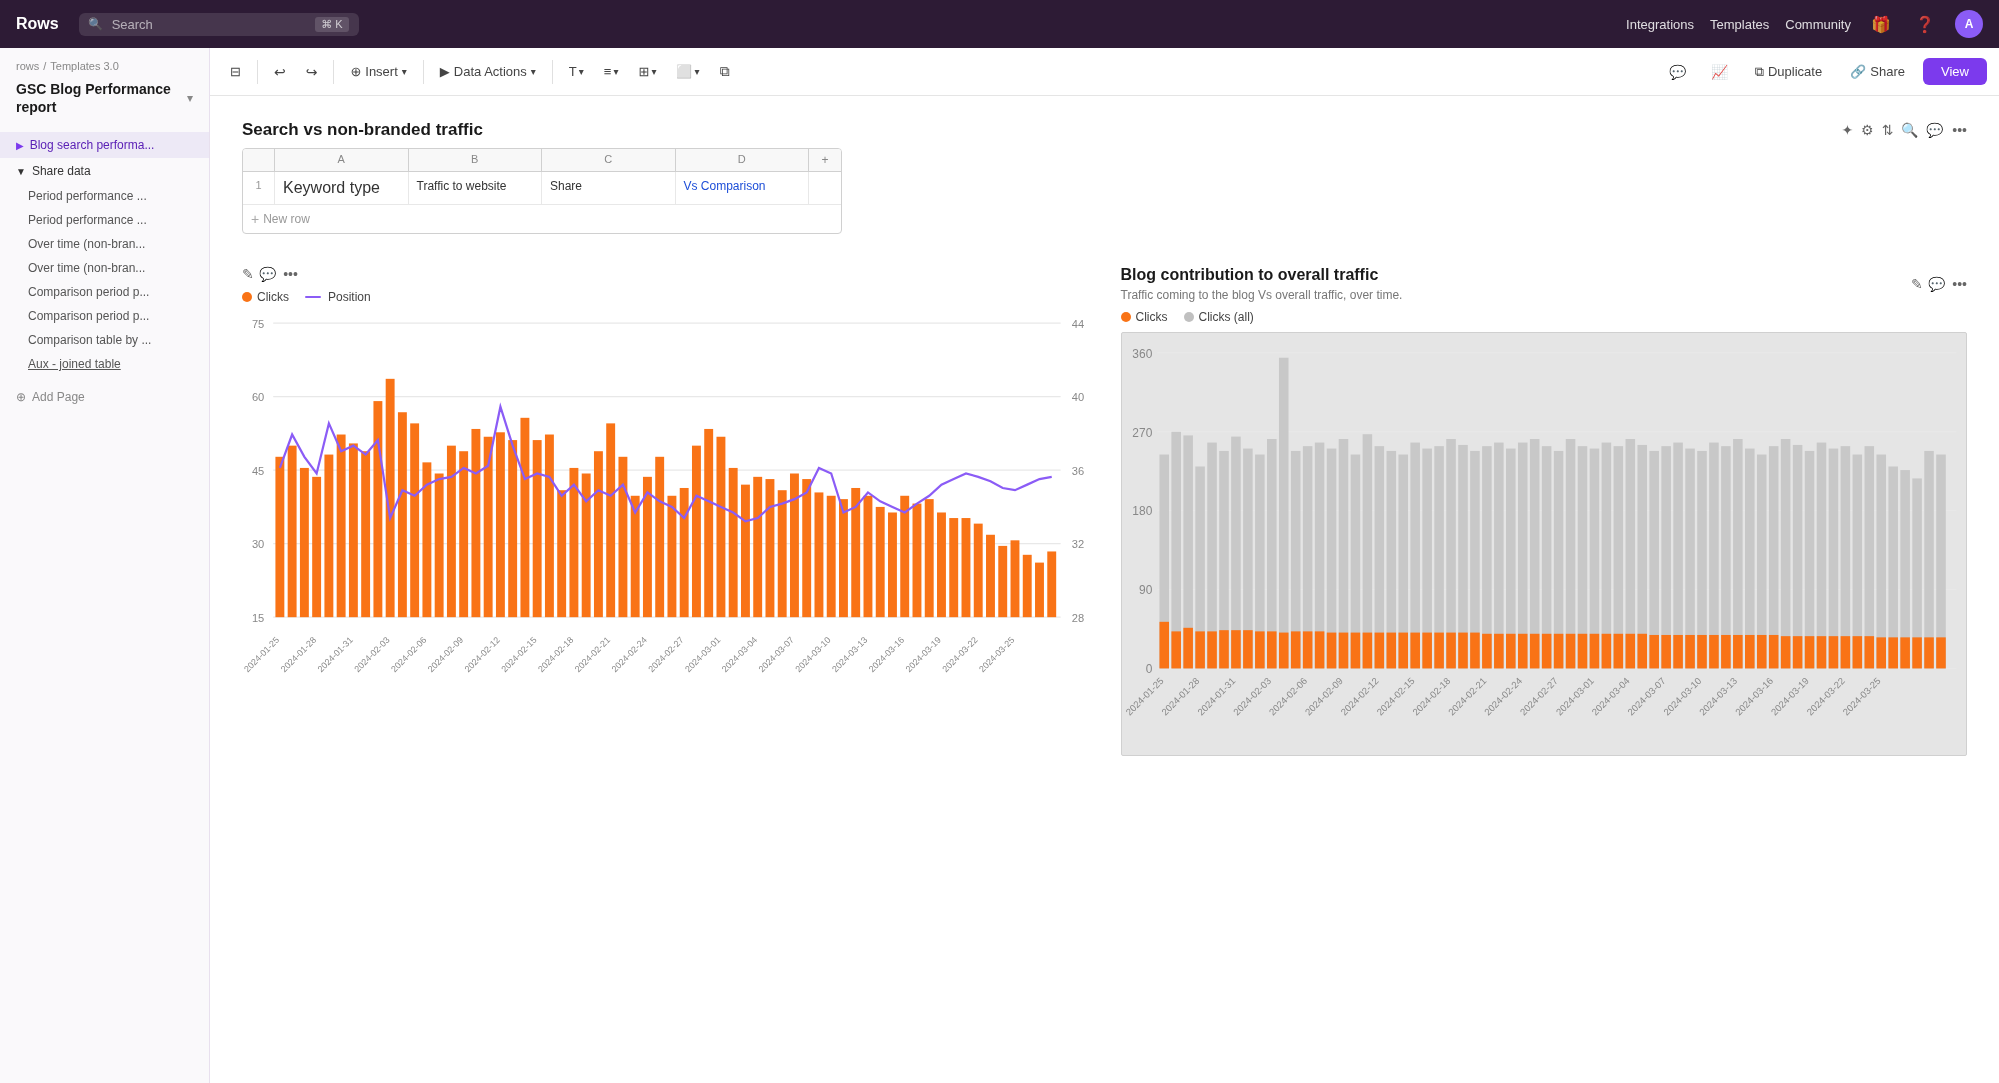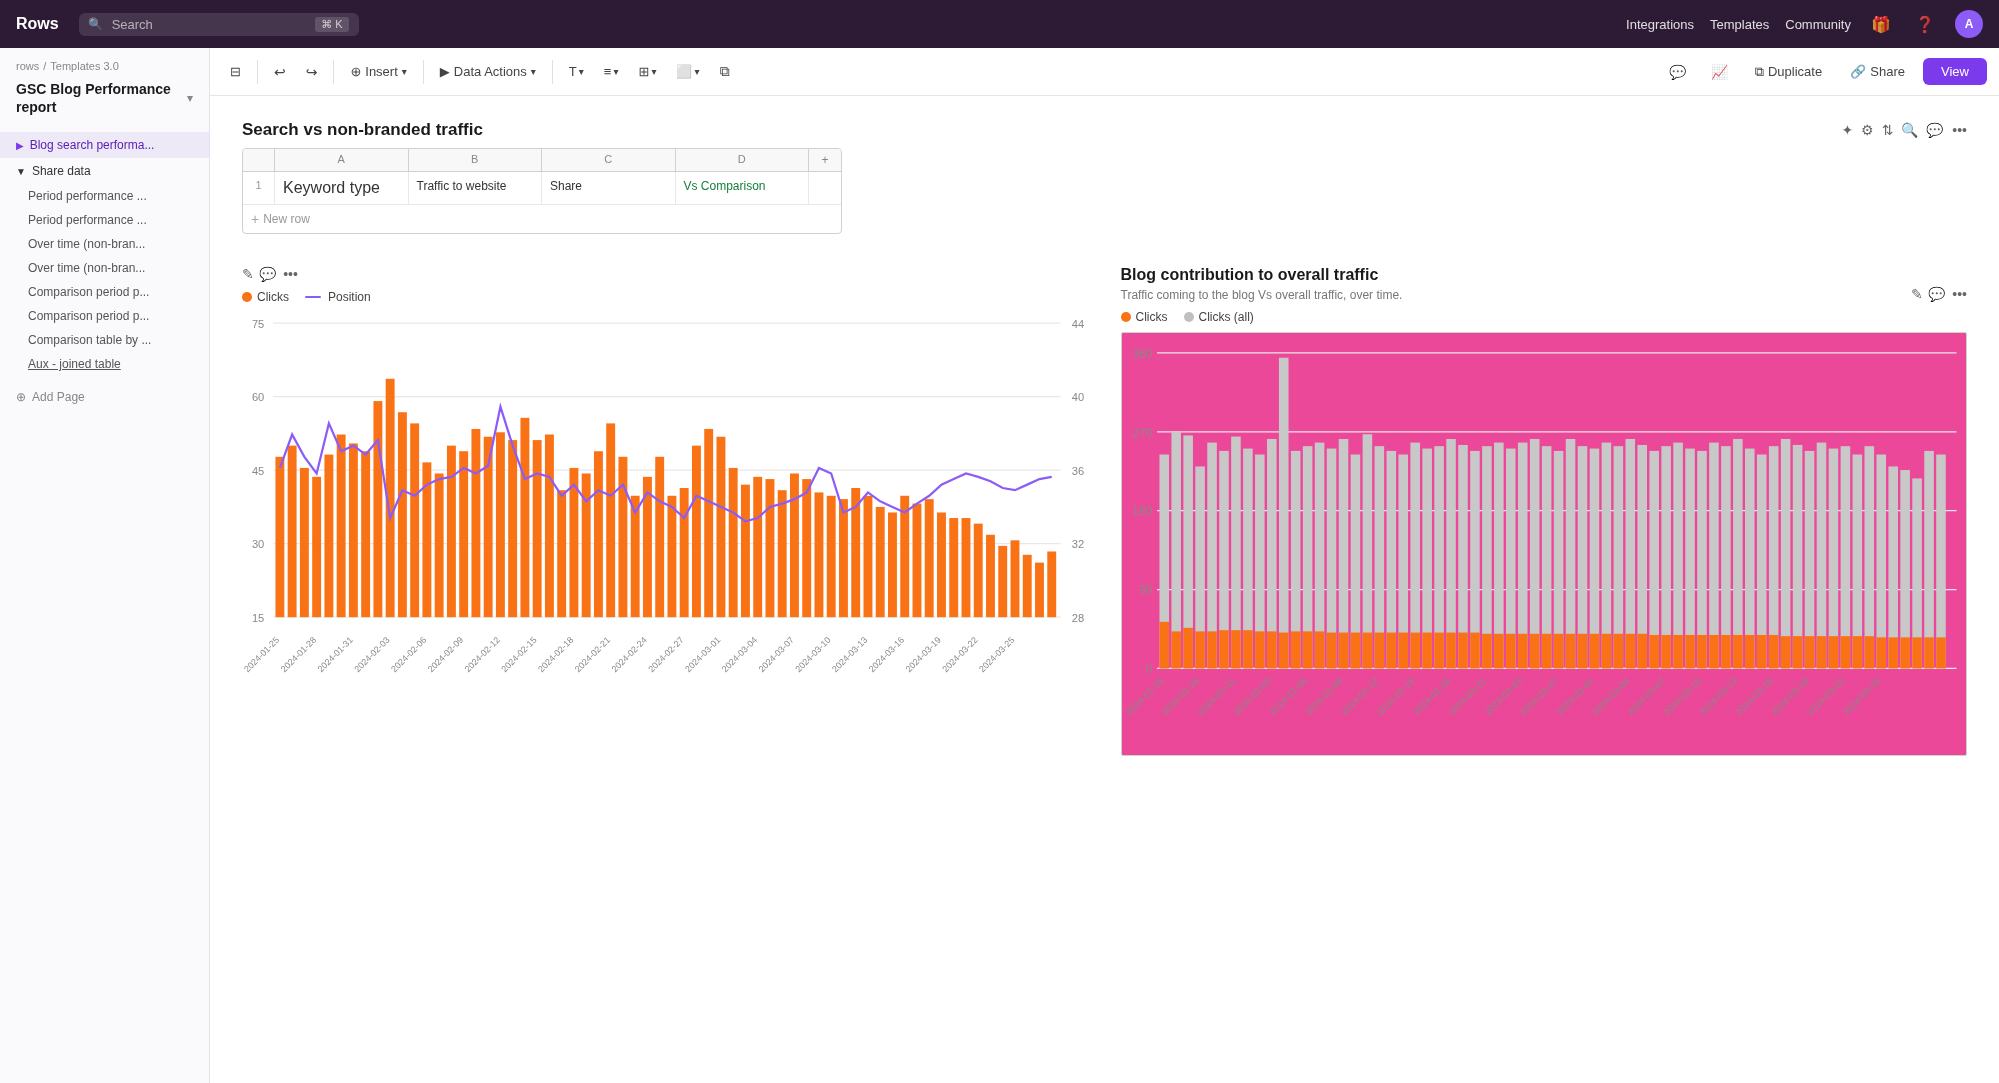--- a/index.html
+++ b/index.html
@@ -128,21 +128,21 @@
         <div style="padding:4px 8px;text-align:center;font-size:11px;color:#888;border-right:1px solid #d0d0d0;">C</div>
         <div style="padding:4px 8px;text-align:center;font-size:11px;color:#888;border-right:1px solid #d0d0d0;">D</div>
         <div style="padding:4px 8px;text-align:center;font-size:12px;color:#888;">+</div>
       </div>
 
       <div style="display:grid;grid-template-columns:32px 1fr 1fr 1fr 1fr 32px;border-bottom:1px solid #e8e8e8;">
         <div style="padding:7px 8px;border-right:1px solid #e8e8e8;color:#999;font-size:11px;text-align:center;">1</div>
         <div style="padding:7px 8px;border-right:1px solid #e8e8e8;color:#333;font-size:16px;font-weight:500;">Keyword type</div>
         <div style="padding:7px 8px;border-right:1px solid #e8e8e8;color:#333;font-size:12px;font-weight:500;">Traffic to website</div>
         <div style="padding:7px 8px;border-right:1px solid #e8e8e8;color:#333;font-size:12px;font-weight:500;">Share</div>
-        <div style="padding:7px 8px;border-right:1px solid #e8e8e8;color:#15803d;font-size:12px;font-weight:500;">Vs Comparison</div>
+        <div style="padding:7px 8px;border-right:1px solid #e8e8e8;color:#1d4ed8;font-size:12px;font-weight:500;">Vs Comparison</div>
         <div style="padding:7px 8px;"></div>
       </div>
 
       <div style="padding:6px 8px;font-size:12px;color:#999;cursor:pointer;display:flex;align-items:center;gap:4px;">
         <span style="font-size:14px;color:#aaa;">+</span>
         <span>New row</span>
       </div>
     </div>
   </div>
 
@@ -277,21 +277,21 @@
             <text transform="translate(595,0) rotate(-45)" font-size="8" fill="#888" text-anchor="end">2024-03-16</text>
             <text transform="translate(628,0) rotate(-45)" font-size="8" fill="#888" text-anchor="end">2024-03-19</text>
             <text transform="translate(661,0) rotate(-45)" font-size="8" fill="#888" text-anchor="end">2024-03-22</text>
             <text transform="translate(694,0) rotate(-45)" font-size="8" fill="#888" text-anchor="end">2024-03-25</text>
           </g>
         </svg>
       </div>
     </div>
 
     <div>
-      <div style="display:flex;align-items:flex-end;justify-content:space-between;margin-bottom:4px;">
+      <div style="display:flex;align-items:center;justify-content:space-between;margin-bottom:4px;">
         <div>
           <h3 style="font-size:16px;font-weight:600;color:#1a1a1a;margin-bottom:4px;">Blog contribution to overall traffic</h3>
           <p style="font-size:12px;color:#777;">Traffic coming to the blog Vs overall traffic, over time.</p>
         </div>
         <div style="display:flex;gap:6px;align-items:center;">
           <span style="cursor:pointer;font-size:14px;color:#666;">✎</span>
           <span style="cursor:pointer;font-size:14px;color:#666;">💬</span>
           <span style="cursor:pointer;font-size:14px;color:#666;">•••</span>
         </div>
       </div>
@@ -300,21 +300,21 @@
         <div style="display:flex;align-items:center;gap:5px;">
           <div style="width:10px;height:10px;border-radius:50%;background:#f97316;"></div>
           <span>Clicks</span>
         </div>
         <div style="display:flex;align-items:center;gap:5px;">
           <div style="width:10px;height:10px;border-radius:50%;background:#c0c0c0;"></div>
           <span>Clicks (all)</span>
         </div>
       </div>
 
-      <div style="border:1px solid #d0d0d0;border-radius:2px;padding:8px 4px 4px 4px;background:#ec4899;">
+      <div style="border:1px solid #d0d0d0;border-radius:2px;padding:8px 4px 4px 4px;background:#e5e5e5;">
         <svg width="100%" viewBox="0 0 700 340" style="overflow:visible;">
 
           <text x="22" y="14" font-size="10" fill="#888" text-anchor="end">360</text>
           <text x="22" y="80" font-size="10" fill="#888" text-anchor="end">270</text>
           <text x="22" y="146" font-size="10" fill="#888" text-anchor="end">180</text>
           <text x="22" y="212" font-size="10" fill="#888" text-anchor="end">90</text>
           <text x="22" y="278" font-size="10" fill="#888" text-anchor="end">0</text>
 
           <line x1="26" y1="10" x2="695" y2="10" stroke="#e8e8e8" stroke-width="1"></line>
           <line x1="26" y1="76" x2="695" y2="76" stroke="#e8e8e8" stroke-width="1"></line>

